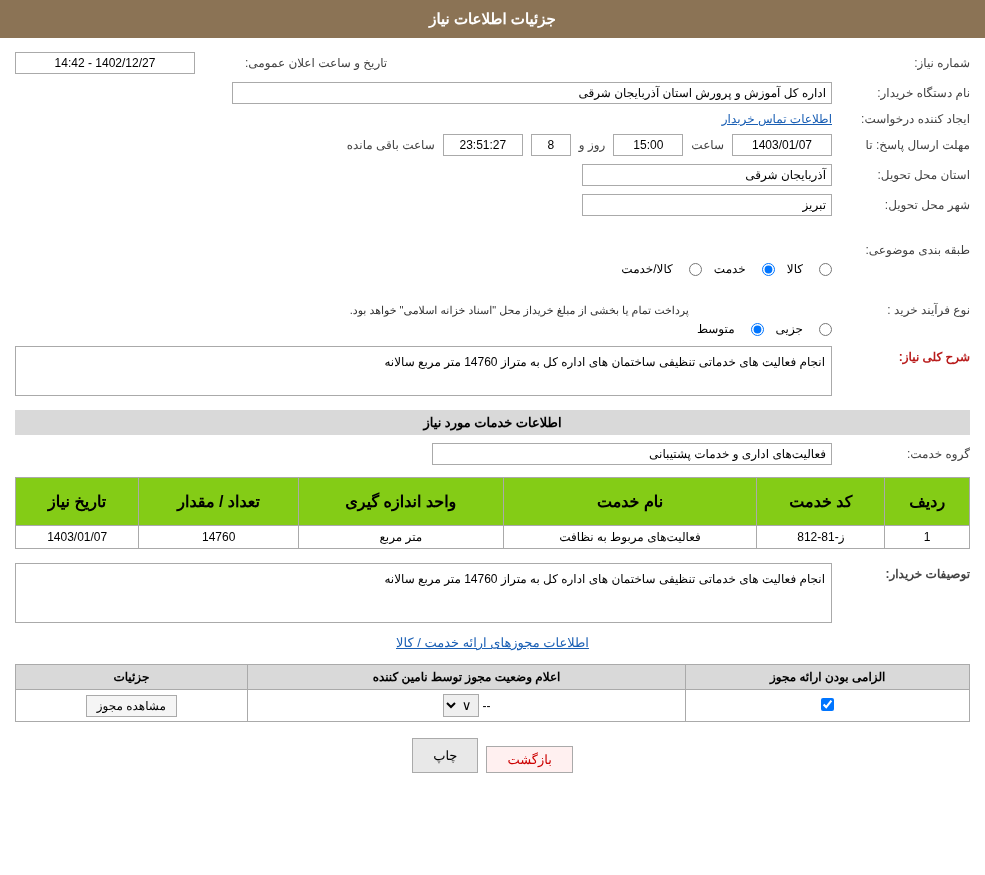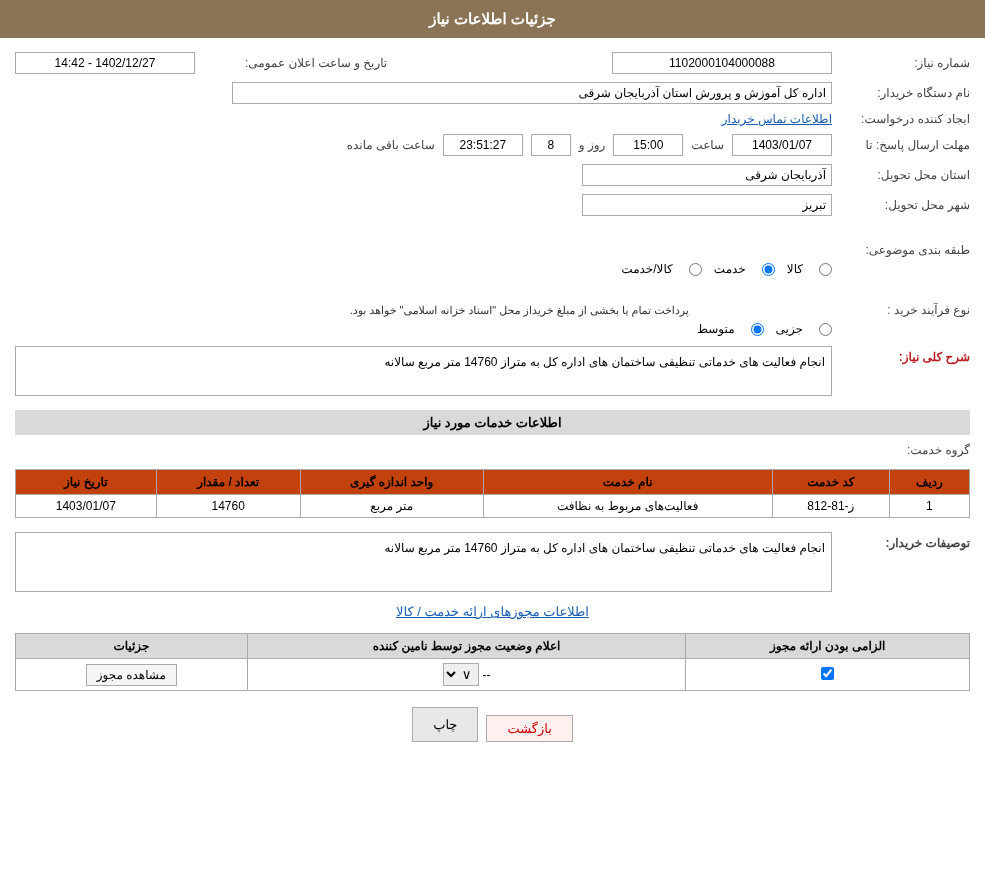--- a/index.html
+++ b/index.html
@@ -69,25 +69,25 @@
       background: #fff;
       text-align: right;
       line-height: 1.6;
     }
     .service-table {
       width: 100%;
       border-collapse: collapse;
       margin: 8px 0;
     }
     .service-table th {
-      background: #c2410c;
-      border: 1px solid #aaa;
-      padding: 5px 8px;
-      text-align: center;
-      font-size: 12px;
+      background: #84cc16;
+      border: 1px solid #aaa;
+      padding: 14px 8px;
+      text-align: center;
+      font-size: 16px;
     }
     .service-table td {
       border: 1px solid #aaa;
       padding: 4px 8px;
       text-align: center;
       font-size: 12px;
     }
     .permit-table {
       width: 100%;
       border-collapse: collapse;
@@ -147,21 +147,20 @@
 <div class="page-container">
 
   <div class="header-bar">
     <span>جزئیات اطلاعات نیاز</span>
   </div>
 
   <div class="main-content">
 
     <div style="display:flex; align-items:center; padding:4px 0; gap:8px;">
       <span style="width:130px; text-align:right; color:#444;">شماره نیاز:</span>
-      <div class="input-box" style="min-width:220px; text-align:center;">1102000104000088</div>
       <span style="flex:1;"></span>
       <span style="color:#444;margin-left:42px;">تاریخ و ساعت اعلان عمومی:</span>
       <div class="input-box" style="min-width:180px; text-align:center;">1402/12/27 - 14:42</div>
     </div>
 
     <div style="display:flex; align-items:center; padding:4px 0; gap:8px;">
       <span style="width:130px; text-align:right; color:#444;">نام دستگاه خریدار:</span>
       <div class="input-box input-wide" style="min-width:600px; text-align:right;">اداره کل آموزش و پرورش استان آذربایجان شرقی</div>
     </div>
 
@@ -226,20 +225,21 @@
 
     <div style="display:flex; align-items:flex-start; padding:6px 0; gap:8px;">
       <span style="width:130px; text-align:right; color:#b91c1c; font-weight:bold; padding-top:4px;">شرح کلی نیاز:</span>
       <div class="description-box" style="flex:1;">انجام فعالیت های خدماتی تنظیفی ساختمان های اداره کل به متراز 14760 متر مربع سالانه</div>
     </div>
 
     <div class="section-header">اطلاعات خدمات مورد نیاز</div>
 
     <div style="display:flex; align-items:center; padding:4px 0; gap:8px;">
       <span style="width:130px; text-align:right; color:#444;">گروه خدمت:</span>
+      <div class="input-box" style="min-width:400px; text-align:right;">فعالیت‌های اداری و خدمات پشتیبانی</div>
     </div>
 
     <table class="service-table">
       <thead>
         <tr>
           <th>ردیف</th>
           <th>کد خدمت</th>
           <th>نام خدمت</th>
           <th>واحد اندازه گیری</th>
           <th>تعداد / مقدار</th>

